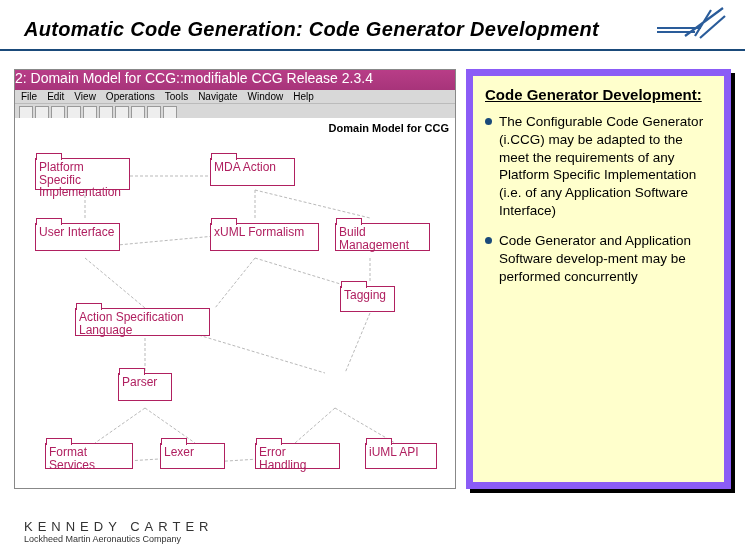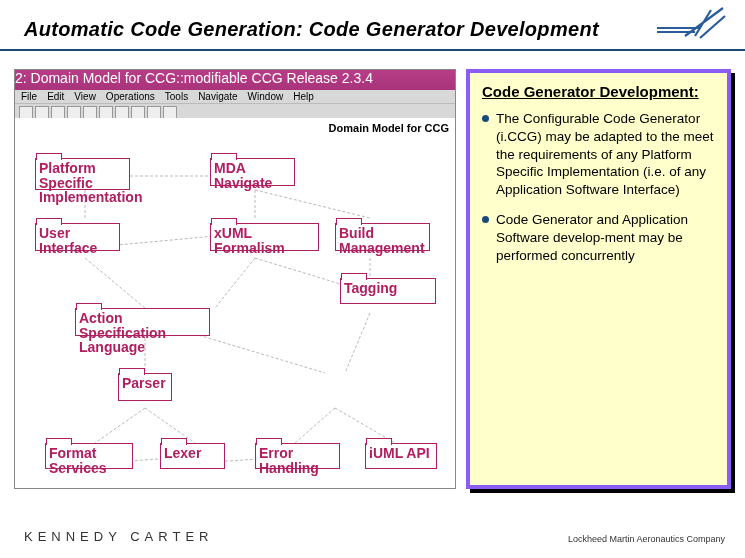--- a/index.html
+++ b/index.html
@@ -102,36 +102,36 @@
     top: -6px;
     left: 0;
     width: 24px;
     height: 6px;
     border: 1px solid #b02060;
     border-bottom: none;
     background: #fff;
   }
   .pkg-label {
     position: absolute;
-    font-size: 14px;
+    font-size: 12px;
     color: #b02060;
-    font-weight: bold;
+    font-weight: normal;
     line-height: 1.05;
     padding: 2px 3px;
   }
   .svg-lines {
     position: absolute;
     inset: 0;
     pointer-events: none;
   }
   
   .info-box {
     flex: 1;
     background: #ffffcc;
-    border: 4px solid #8b5cf6;
+    border: 7px solid #8b5cf6;
     box-shadow: 4px 4px 0 #000;
     padding: 10px 12px 14px 12px;
     font-size: 13.5px;
     color: #000;
   }
   .info-title {
     font-size: 15px;
     font-weight: bold;
     text-decoration: underline;
     margin-bottom: 10px;
@@ -153,21 +153,22 @@
     background: #1a4a7a;
     border-radius: 50%;
   }
   .footer {
     position: absolute;
     bottom: 14px;
     left: 24px;
     right: 20px;
     display: flex;
     justify-content: space-between;
-    align-items: flex-end;
+    align-items: flex-start;
+    flex-direction: column;
   }
   .kennedy {
     font-size: 13px;
     letter-spacing: 5px;
     color: #333;
   }
   .lm {
     font-size: 9px;
     color: #333;
   }
@@ -234,37 +235,37 @@
           <line x1="180" y1="345" x2="260" y2="340"></line>
           <line x1="80" y1="345" x2="160" y2="340"></line>
         </g>
       </svg>
 
       <div class="pkg" style="left:20px;top:40px;width:95px;height:32px">
           <div class="pkg-label" style="white-space: pre-line;">Platform Specific
 Implementation</div>
         </div>
       <div class="pkg" style="left:195px;top:40px;width:85px;height:28px">
-          <div class="pkg-label">MDA Navigate</div>
+          <div class="pkg-label">MDA Action</div>
         </div>
 
       <div class="pkg" style="left:20px;top:105px;width:85px;height:28px">
           <div class="pkg-label">User Interface</div>
         </div>
       <div class="pkg" style="left:195px;top:105px;width:109px;height:28px">
           <div class="pkg-label">xUML Formalism</div>
         </div>
       <div class="pkg" style="left:320px;top:105px;width:95px;height:28px">
           <div class="pkg-label">Build Management</div>
         </div>
 
       <div class="pkg" style="left:60px;top:190px;width:135px;height:28px">
           <div class="pkg-label">Action Specification Language</div>
         </div>
-      <div class="pkg" style="left:325px;top:160px;width:96px;height:26px">
+      <div class="pkg" style="left:325px;top:168px;width:55px;height:26px">
           <div class="pkg-label">Tagging</div>
         </div>
 
       <div class="pkg" style="left:103px;top:255px;width:54px;height:28px">
           <div class="pkg-label">Parser</div>
         </div>
 
       <div class="pkg" style="left:30px;top:325px;width:88px;height:26px">
           <div class="pkg-label">Format Services</div>
         </div>

